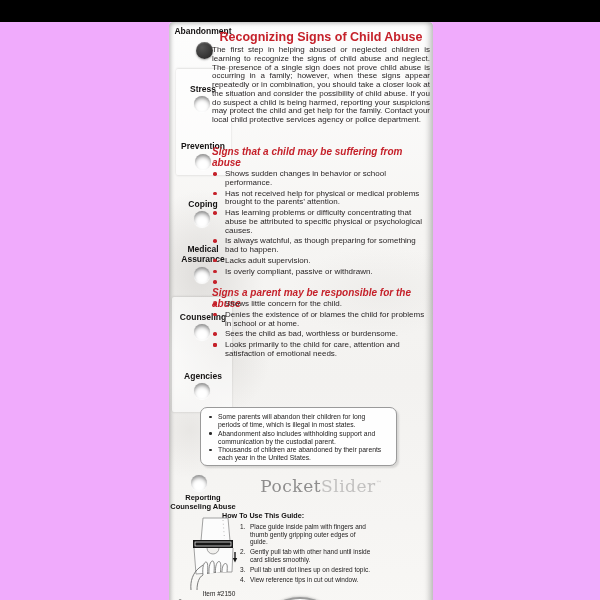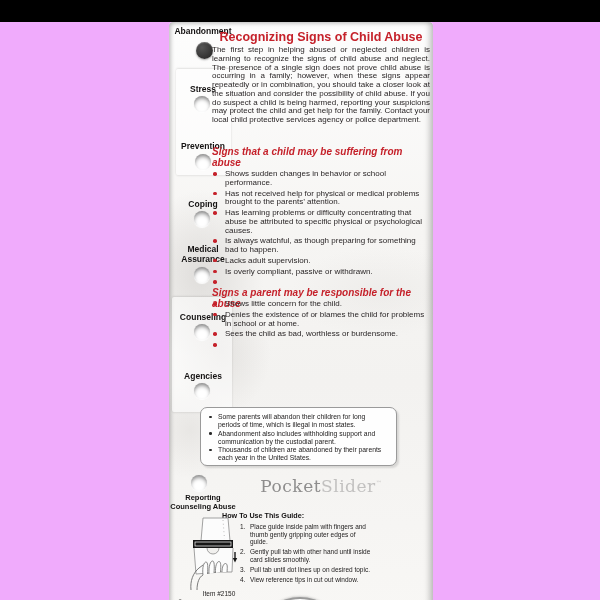--- a/index.html
+++ b/index.html
@@ -123,20 +123,21 @@
       <li><span class="dot"></span><span>Is overly compliant, passive or withdrawn.</span></li>
       <li><span class="dot"></span></li>
     </ul>
 
     <div class="main-col sec-head red" id="sec2-head">Signs a parent may be responsible for the abuse</div>
     <ul class="blist" id="list2">
       <li><span class="dot"></span><span>Shows little concern for the child.</span></li>
       <li><span class="dot"></span><span>Denies the existence of or blames the child for problems in school or at home.</span></li>
       <li><span class="dot"></span><span>Sees the child as bad, worthless or burdensome.</span></li>
       <li><span class="dot"></span></li>
+      <li><span class="dot"></span><span>Looks primarily to the child for care, attention and satisfaction of emotional needs.</span></li>
     </ul>
 
     <div id="note-box">
       <ul>
         <li><span class="dot"></span><span>Some parents will abandon their children for long periods of time, which is illegal in most states.</span></li>
         <li><span class="dot"></span><span>Abandonment also includes withholding support and communication by the custodial parent.</span></li>
         <li><span class="dot"></span><span>Thousands of children are abandoned by their parents each year in the United States.</span></li>
       </ul>
     </div>
 

